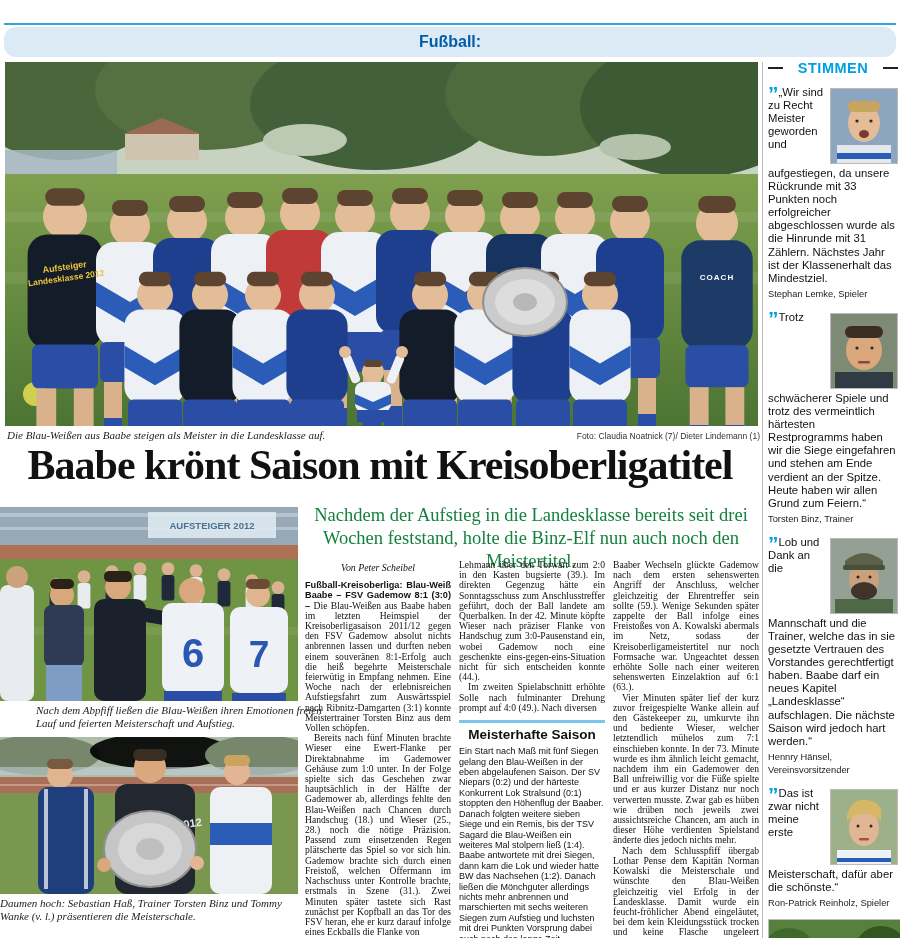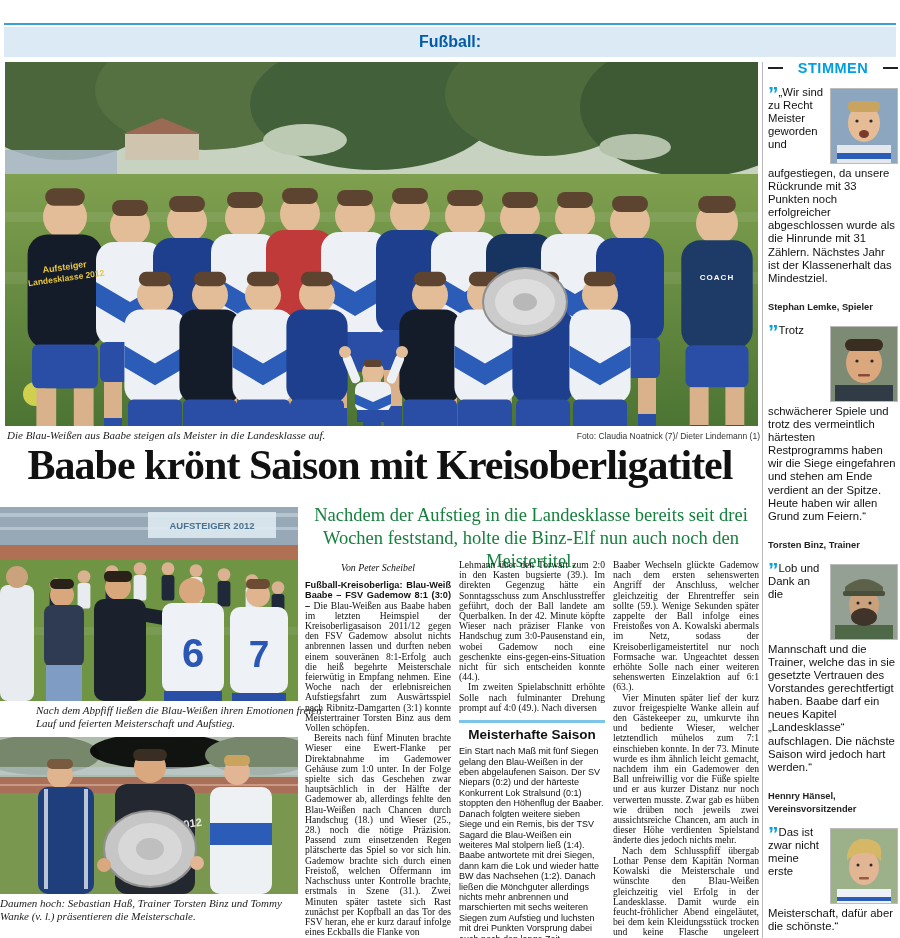--- a/index.html
+++ b/index.html
@@ -3,21 +3,21 @@
 <meta charset="utf-8">
 <style>
   html,body{margin:0;padding:0;background:#e9e9e9;}
   .page{position:relative;width:900px;height:938px;background:#ffffff;overflow:hidden;
         font-family:"Liberation Serif",serif;color:#1a1a1a;margin:0 auto;}
   svg{display:block;}
 
   .top-rule{position:absolute;left:4px;top:23px;width:892px;height:2px;background:#35a3d9;}
   .banner{position:absolute;left:4px;top:27px;width:892px;height:30px;background:#dceaf6;
           display:flex;align-items:center;justify-content:center;gap:6px;
-          font-family:"Liberation Sans",sans-serif;font-size:16px;color:#1c1c1c;}
+          font-family:"Liberation Sans",sans-serif;font-size:16px;color:#1c1c1c;border-radius:12px;}
   .banner .blab{color:#005ca9;font-weight:bold;}
 
   .main-photo{position:absolute;left:5px;top:62px;width:753px;height:364px;}
   .main-caption-row{position:absolute;left:7px;top:429px;width:753px;display:flex;
                     justify-content:space-between;align-items:baseline;}
   .cap{font-style:italic;font-size:11px;line-height:13px;color:#222;}
   .credit{font-family:"Liberation Sans",sans-serif;font-size:8.5px;font-weight:normal;color:#333;}
 
   .headline{position:absolute;left:0;top:441px;width:760px;margin:0;text-align:center;
             font-size:42px;font-weight:bold;letter-spacing:-1px;white-space:nowrap;color:#111;}
@@ -46,21 +46,21 @@
 
   .sidebar{position:absolute;left:768px;top:60px;width:130px;
            font-family:"Liberation Sans",sans-serif;}
   .stimmen-head{display:flex;align-items:center;gap:15px;color:#009fe3;font-weight:bold;
                 font-size:14.5px;letter-spacing:.5px;}
   .stimmen-head .dash{flex:1;height:2px;background:#222;}
   .quote{margin-top:10px;font-size:11.3px;line-height:13.1px;color:#111;}
   .quote .pic{float:right;width:66px;height:74px;margin:2px 0 3px 5px;border:1px solid #bbb;}
   .qmark{color:#00a2e3;font-size:21px;font-weight:bold;line-height:8px;
          vertical-align:-5px;margin-right:2px;letter-spacing:-2px;}
-  .qauthor{clear:both;font-size:9.3px;font-weight:bold;color:#222;margin-top:16px;}
+  .qauthor{clear:both;font-size:9.3px;font-weight:normal;color:#222;margin-top:3px;}
 
   .photo-right{margin-top:9px;width:131px;height:133px;border:1px solid #bbb;}
 </style>
 </head>
 <body>
 
 <div class="page">
 
   <div class="top-rule"></div>
 

